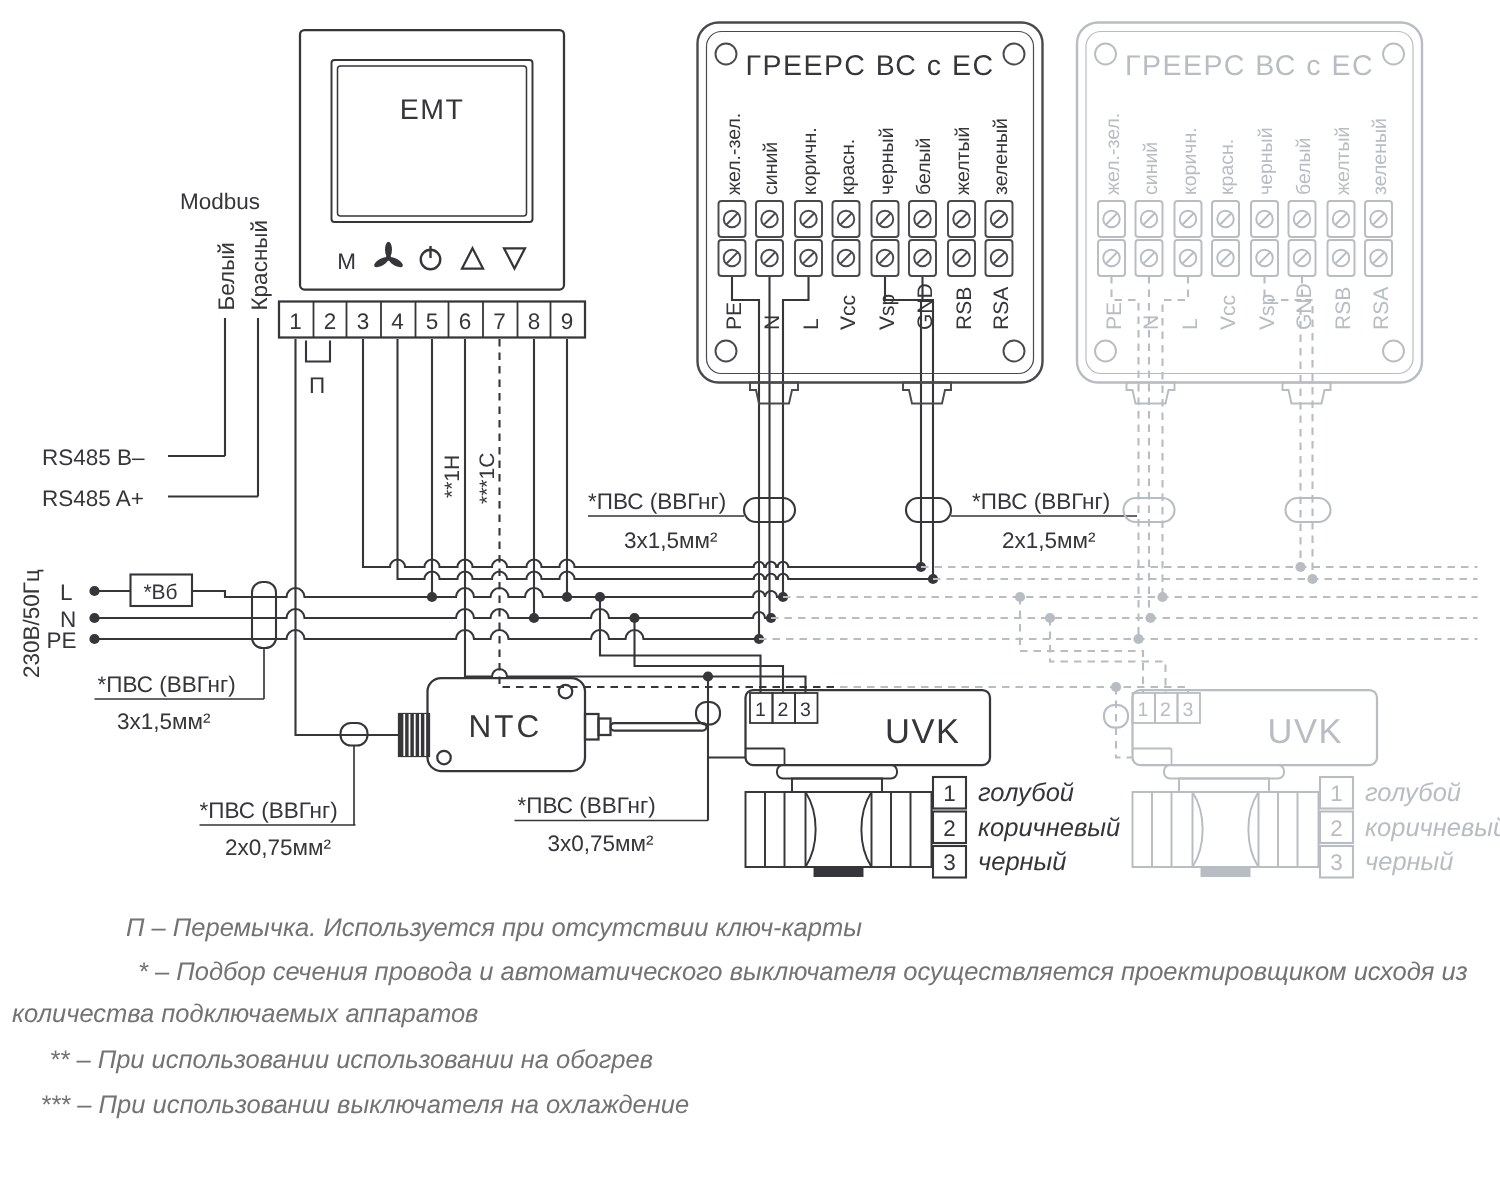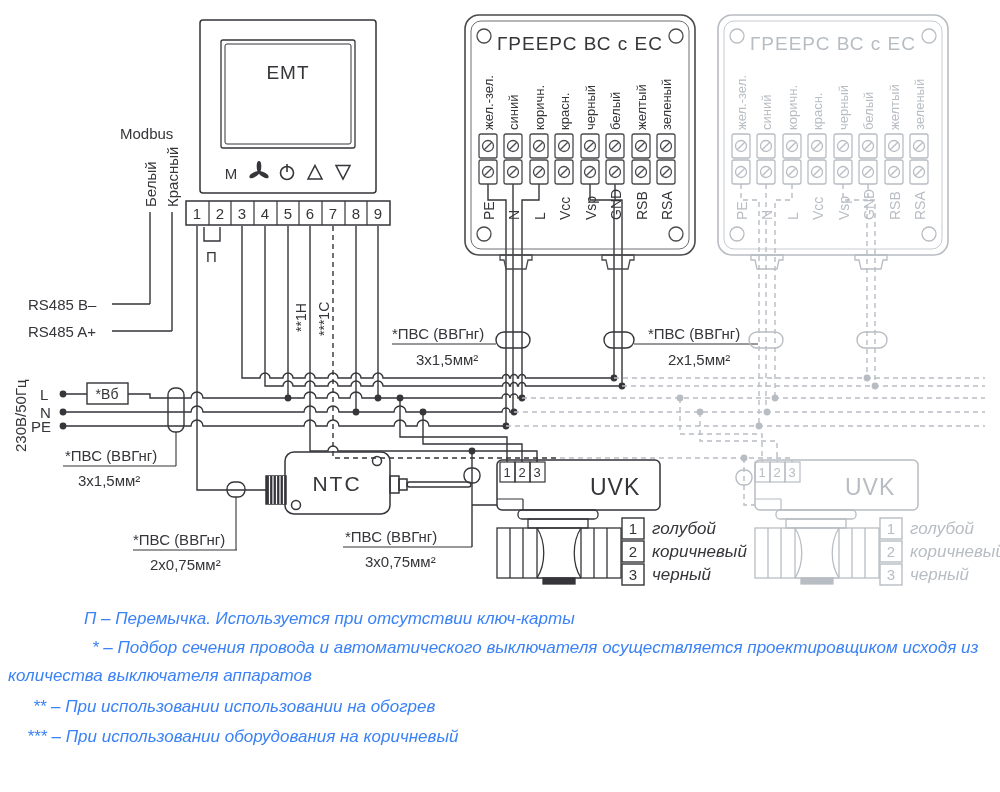--- a/index.html
+++ b/index.html
@@ -5,21 +5,21 @@
   html,body{margin:0;padding:0;background:#ffffff;}
   #stage{position:relative;width:1000px;height:792px;background:#fff;overflow:hidden;
          font-family:"Liberation Sans",sans-serif;}
   svg{position:absolute;left:0;top:0;}
   svg text{font-family:"Liberation Sans",sans-serif;fill:#35353a;}
   .t13{font-size:13px;} .t14{font-size:14px;} .t15{font-size:15px;} .t19{font-size:19px;letter-spacing:1px;}
   .t21{font-size:21px;letter-spacing:2px;} .t23{font-size:23px;letter-spacing:1px;}
   .mid{text-anchor:middle;}
   .ghostxt{fill:#b8bdc3;}
   .leg{font-style:italic;font-size:17px;}
-  .note{position:absolute;font-style:italic;font-size:17px;color:#3b82f6;white-space:nowrap;}
+  .note{position:absolute;font-style:italic;font-size:17px;color:#737373;white-space:nowrap;}
 </style>
 </head>
 <body>
 <div id="stage">
 
 <svg width="1000" height="600" viewBox="0 0 1000 600">
   <defs>
     <g id="tsym" fill="none" stroke-width="1.3">
       <rect x="-9" y="-12" width="18" height="24" rx="2"></rect>
       <circle r="5.5"></circle>
@@ -361,17 +361,17 @@
     <text x="891" y="557" class="t15 mid ghostxt">2</text>
     <text x="891" y="580" class="t15 mid ghostxt">3</text>
     <text x="910" y="534" class="leg ghostxt">голубой</text>
     <text x="910" y="557" class="leg ghostxt">коричневый</text>
     <text x="910" y="580" class="leg ghostxt">черный</text>
   </g>
 </svg>
 
 <div class="note" style="left:84px;top:609px">П – Перемычка. Используется при отсутствии ключ-карты</div>
 <div class="note" style="left:92px;top:638px">* – Подбор сечения провода и автоматического выключателя осуществляется проектировщиком исходя из</div>
-<div class="note" style="left:8px;top:666px">количества выключателя аппаратов</div>
+<div class="note" style="left:8px;top:666px">количества подключаемых аппаратов</div>
 <div class="note" style="left:33px;top:697px">** – При использовании использовании на обогрев</div>
-<div class="note" style="left:27px;top:727px">*** – При использовании оборудования на коричневый</div>
+<div class="note" style="left:27px;top:727px">*** – При использовании выключателя на охлаждение</div>
 
 </div>
 
 </body></html>

